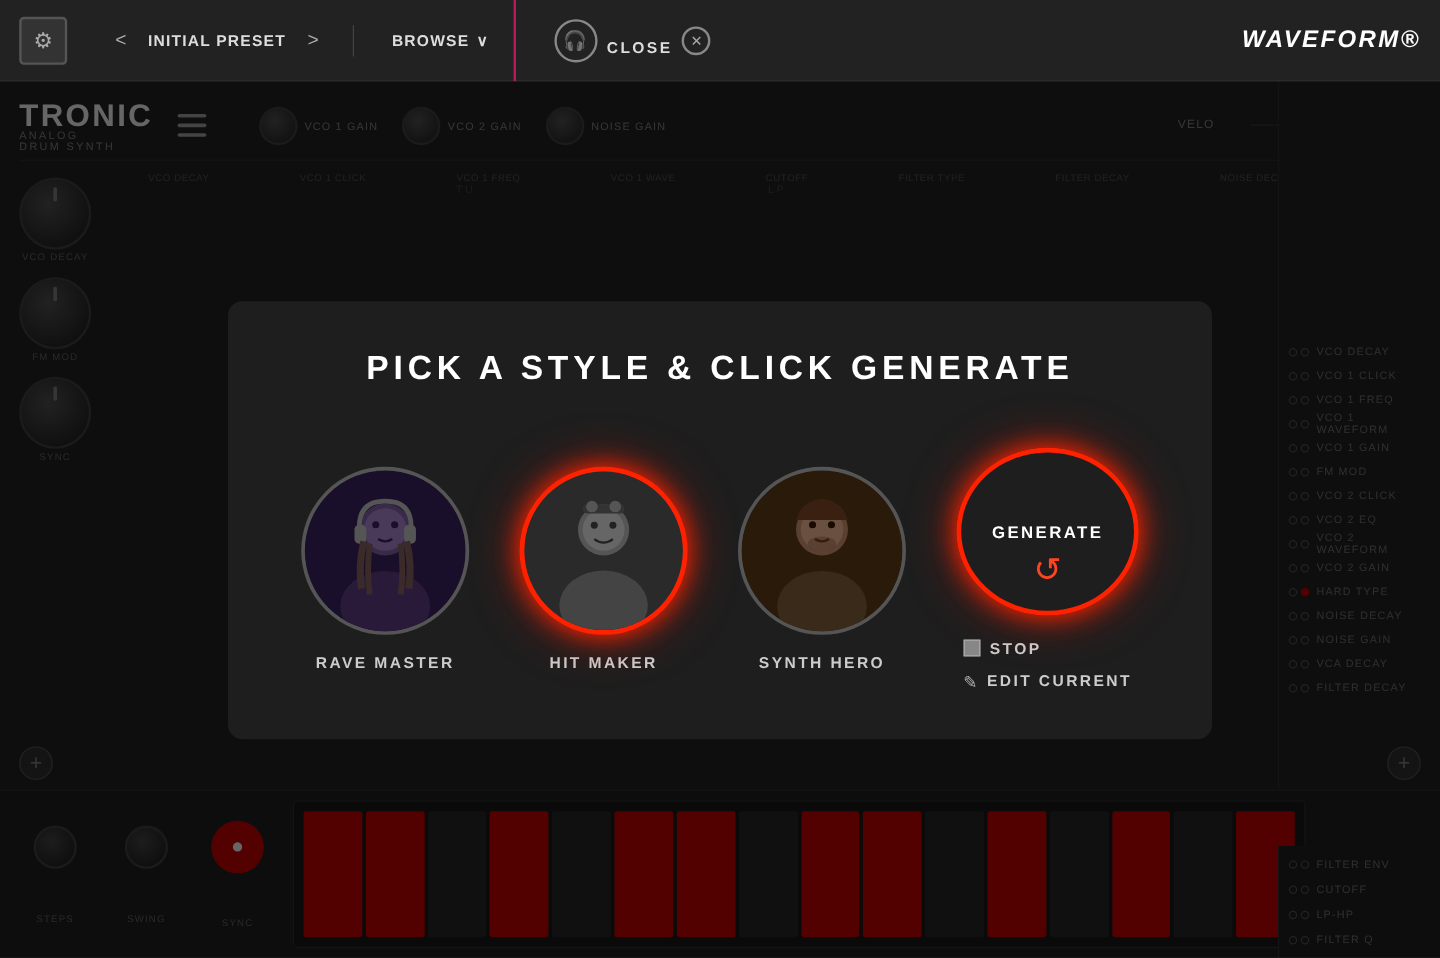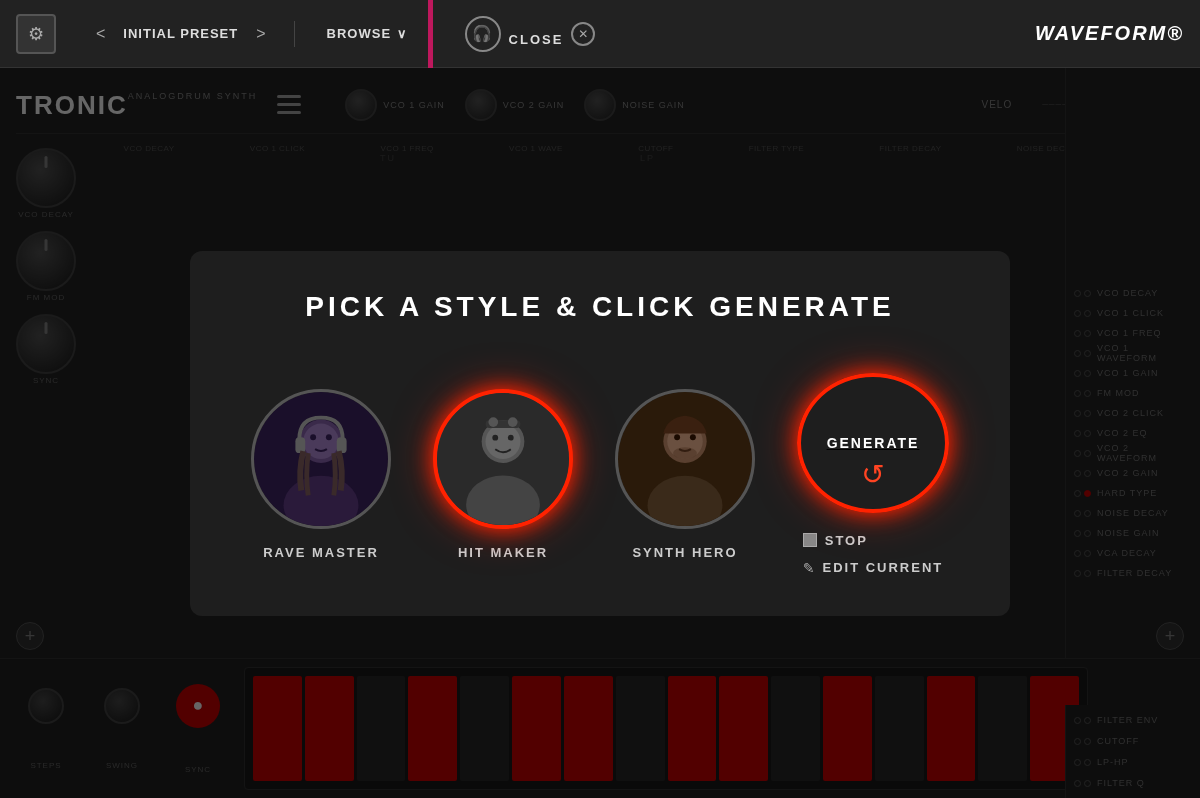--- a/index.html
+++ b/index.html
@@ -59,21 +59,21 @@
       color: #ddd;
       font-size: 13px;
       font-weight: bold;
       letter-spacing: 1px;
     }
     .browse-btn {
       display: flex;
       align-items: center;
       gap: 6px;
       padding: 0 20px;
-      border-right: 5px solid #be185d;
+      border-right: 2px solid #be185d;
       cursor: pointer;
       color: #ddd;
       font-size: 13px;
       font-weight: bold;
       letter-spacing: 1px;
       height: 68px;
     }
     .close-section {
       display: flex;
       align-items: center;
@@ -142,21 +142,21 @@
     .synth-header {
       display: flex;
       align-items: center;
       height: 50px;
       border-bottom: 1px solid #333;
       padding-bottom: 8px;
       margin-bottom: 8px;
     }
     .synth-logo {
       display: flex;
-      flex-direction: row;
+      flex-direction: column;
       justify-content: flex-end;
     }
     .synth-title {
       color: #fff;
       font-size: 26px;
       font-weight: 900;
       letter-spacing: 2px;
       line-height: 1;
     }
     .synth-subtitle {
@@ -441,21 +441,20 @@
       border-radius: 50%;
       border: 4px solid #ff2200;
       box-shadow: 0 0 20px #ff2200, 0 0 40px rgba(255,34,0,0.5);
       background: transparent;
       display: flex;
       align-items: center;
       justify-content: center;
       cursor: pointer;
       position: relative;
       flex-direction: column;
-      text-decoration: underline;
     }
     .generate-text {
       color: #fff;
       font-size: 14px;
       font-weight: 700;
       letter-spacing: 2px;
     }
     .generate-arrows {
       color: #ff4422;
       font-size: 28px;

